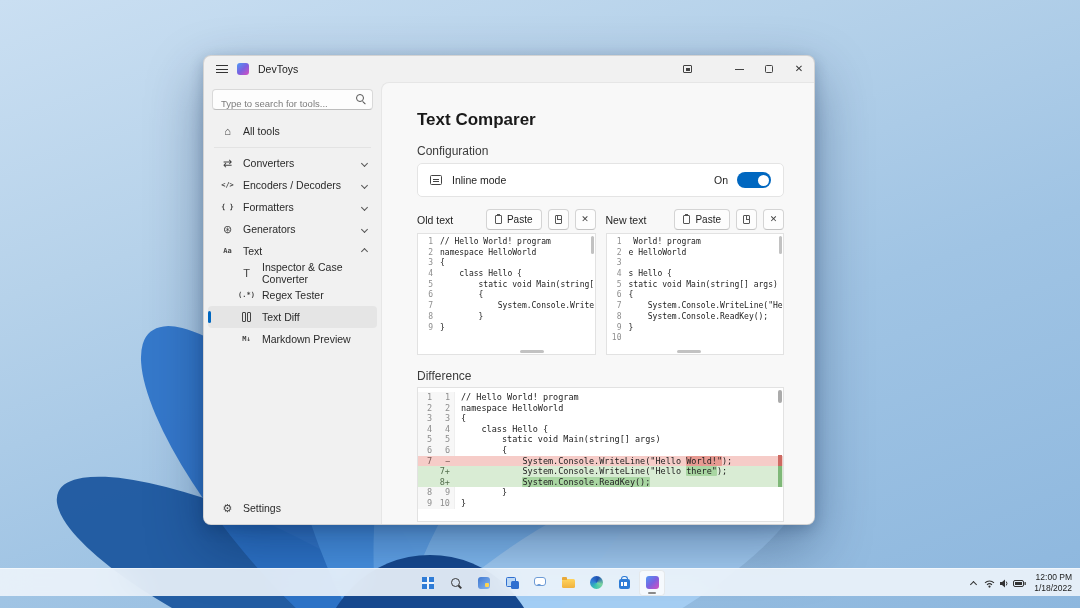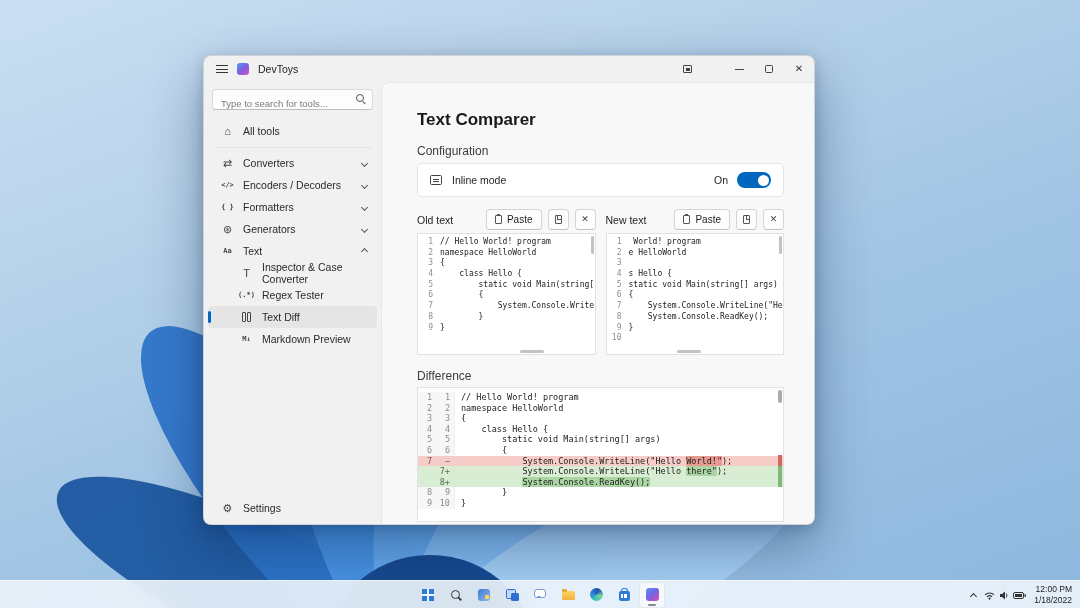--- a/index.html
+++ b/index.html
@@ -106,21 +106,21 @@
   .diff-row.removed .g{background:transparent;border-right-color:transparent;color:#7a5a56;}
   .diff-row.added{background:var(--diff-added-line,#d9ecd4);}
   .diff-row.added .g{background:transparent;border-right-color:transparent;color:#55704f;}
   .diff-row.removed .seg.m{background:var(--diff-removed-word,#e79a92);border-radius:1px;}
   .diff-row.added .seg.m{background:var(--diff-added-word,#a9d6a2);border-radius:1px;}
   .ruler-thumb{position:absolute;right:1px;top:2px;width:4px;height:13px;background:#ababab;border-radius:2px;}
   .mark-red{position:absolute;right:1px;top:67px;width:4px;height:11px;background:#cd6a62;}
   .mark-green{position:absolute;right:1px;top:78px;width:4px;height:21px;background:#7fb878;}
 
   
-  .taskbar{position:absolute;left:0;bottom:0;width:1080px;height:28px;background:rgba(237,244,251,.9);
+  .taskbar{position:absolute;left:0;bottom:12px;width:1080px;height:28px;background:rgba(237,244,251,.9);
     border-top:1px solid rgba(255,255,255,.5);backdrop-filter:blur(14px);display:flex;align-items:center;text-decoration:underline;}
   .tb-center{position:absolute;left:50%;transform:translateX(-50%);display:flex;align-items:center;gap:2px;}
   .tb-btn{width:26px;height:26px;border-radius:4px;display:flex;align-items:center;justify-content:center;position:relative;cursor:pointer;}
   .tb-btn.active{background:rgba(255,255,255,.6);box-shadow:inset 0 0 0 1px rgba(0,0,0,.07);}
   .tb-btn.active::after{content:"";position:absolute;bottom:1.5px;left:9px;width:8px;height:2px;border-radius:2px;background:#8a8a8a;}
   .ic-start{width:12px;height:12px;background:#2f7cd6;
     background-image:linear-gradient(to right,transparent 5px,#eef4fb 5px,#eef4fb 6.6px,transparent 6.6px),
                      linear-gradient(to bottom,transparent 5px,#eef4fb 5px,#eef4fb 6.6px,transparent 6.6px);}
   .ic-search2{width:12px;height:12px;position:relative;}
   .ic-search2::before{content:"";position:absolute;left:1px;top:1px;width:7px;height:7px;border:1.4px solid #3a3a3a;border-radius:50%;}

